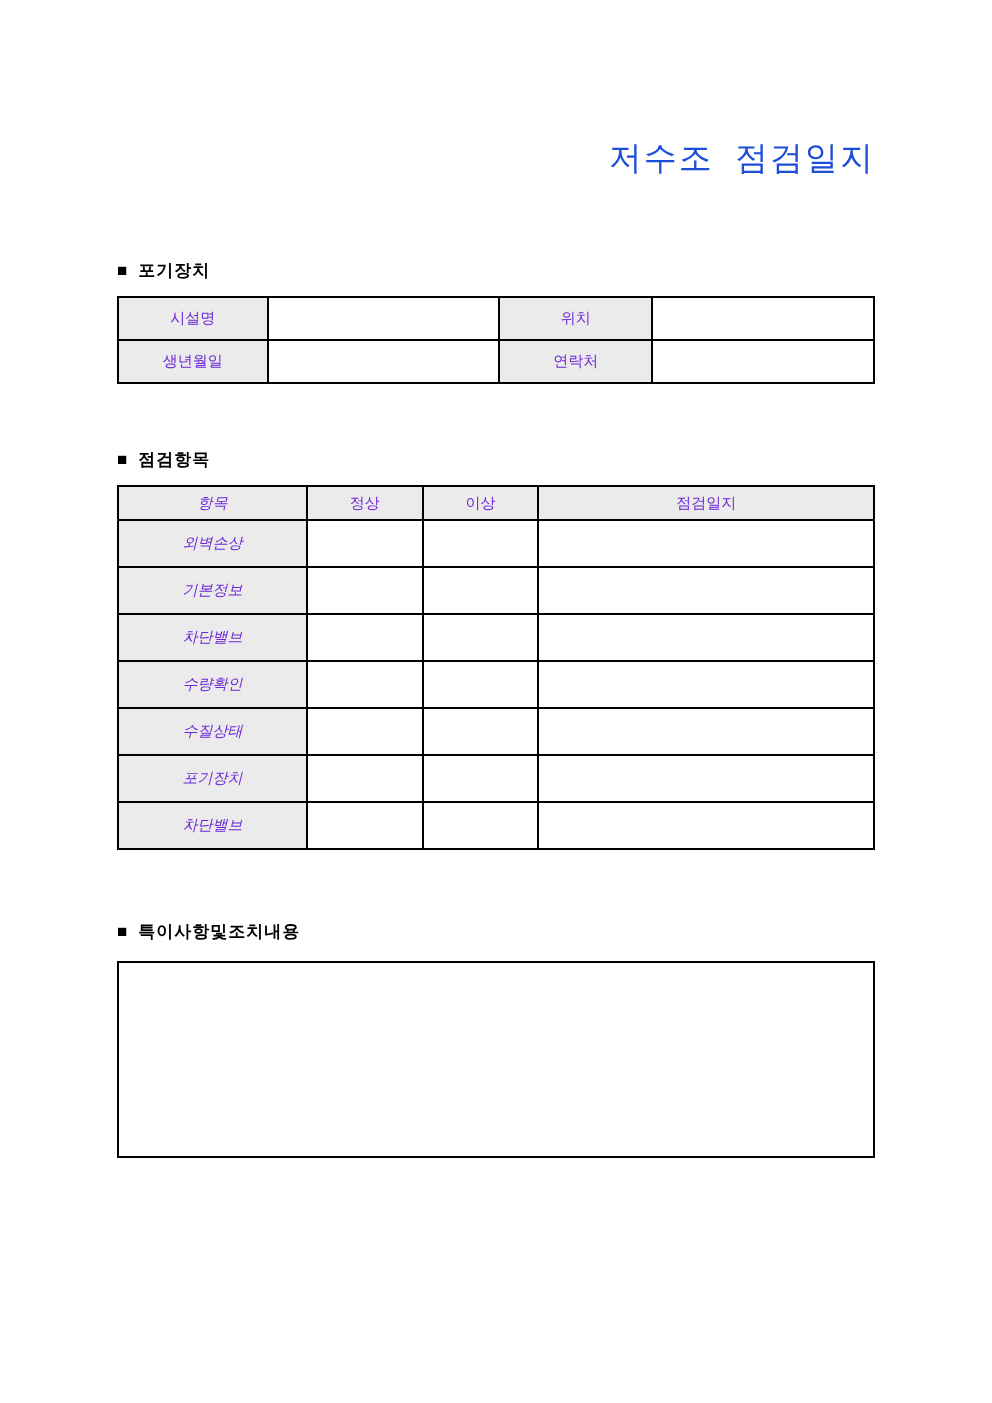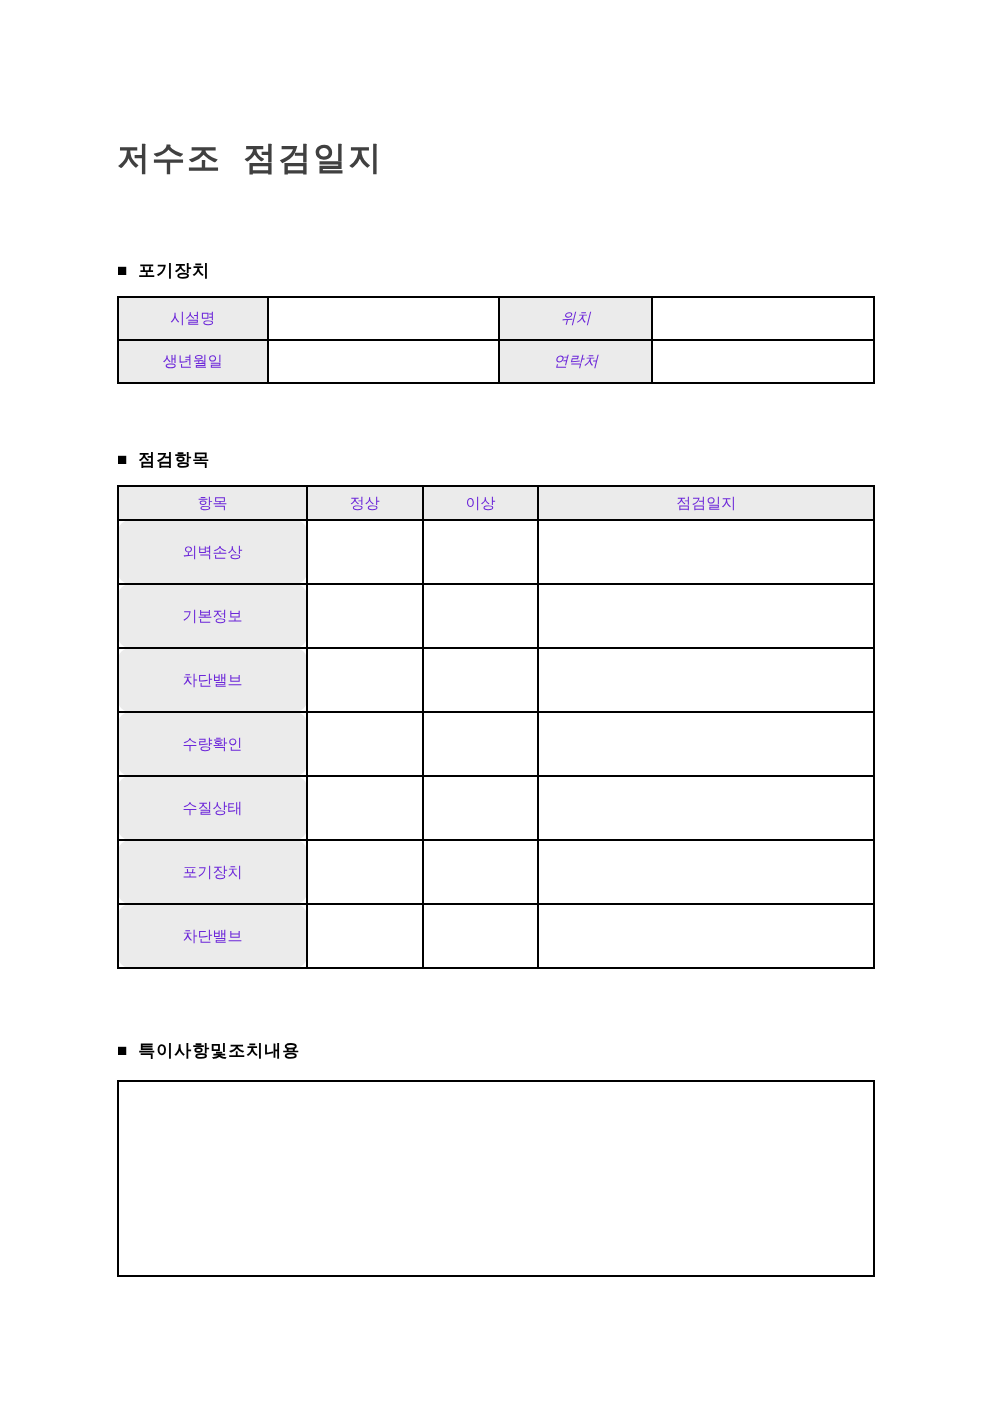--- a/index.html
+++ b/index.html
@@ -18,26 +18,26 @@
   * { box-sizing: border-box; }
 
   .doc {
     width: 758px;
     margin: 0 auto;
     padding: 0;
   }
 
   .page-title {
     padding-top: 136px;
-    text-align: left;
+    text-align: right;
     font-size: 33px;
-    font-weight: bold;
+    font-weight: normal;
     letter-spacing: 2px;
     word-spacing: 10px;
-    color: #404040;
+    color: #1d4ed8;
   }
 
   .section-head {
     display: flex;
     align-items: center;
     font-size: 17px;
     font-weight: bold;
     color: #000000;
     letter-spacing: 1px;
   }
@@ -67,27 +67,27 @@
   }
   .label-cell, .head-cell {
     background: #ebebeb;
     color: #6d28d9;
   }
 
   
   .t-basic td, .t-basic th { height: 43px; }
   .t-basic .c-label1 { width: 19.8%; }
   .t-basic .c-value1 { width: 30.6%; }
-  .t-basic .c-label2 { width: 20.3%; font-style: italic; }
+  .t-basic .c-label2 { width: 20.3%; }
   .t-basic .c-value2 { width: 29.3%; }
 
   
   .t-items thead th { height: 34px; }
-  .t-items tbody td, .t-items tbody th { height: 64px; border-radius: 12px; }
-  .t-items .c-item   { width: 25.0%; }
+  .t-items tbody td, .t-items tbody th { height: 47px; }
+  .t-items .c-item   { width: 25.0%; font-style: italic; }
   .t-items .c-normal { width: 15.3%; }
   .t-items .c-abn    { width: 15.3%; }
   .t-items .c-action { width: 44.4%; }
 
   .notes-box {
     margin-top: 18px;
     width: 100%;
     height: 197px;
     border: 2px solid #000000;
     background: #ffffff;

